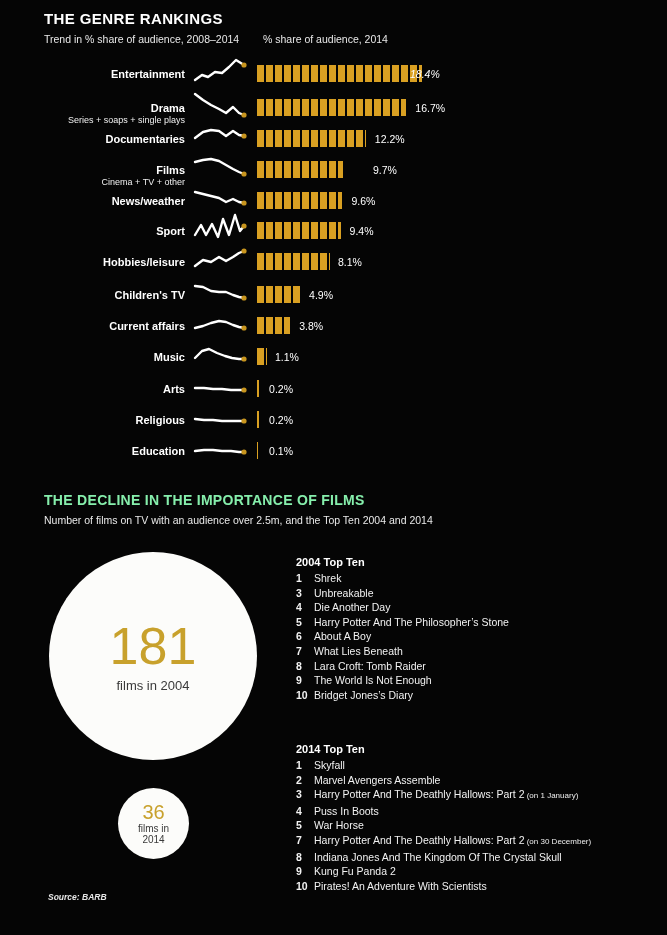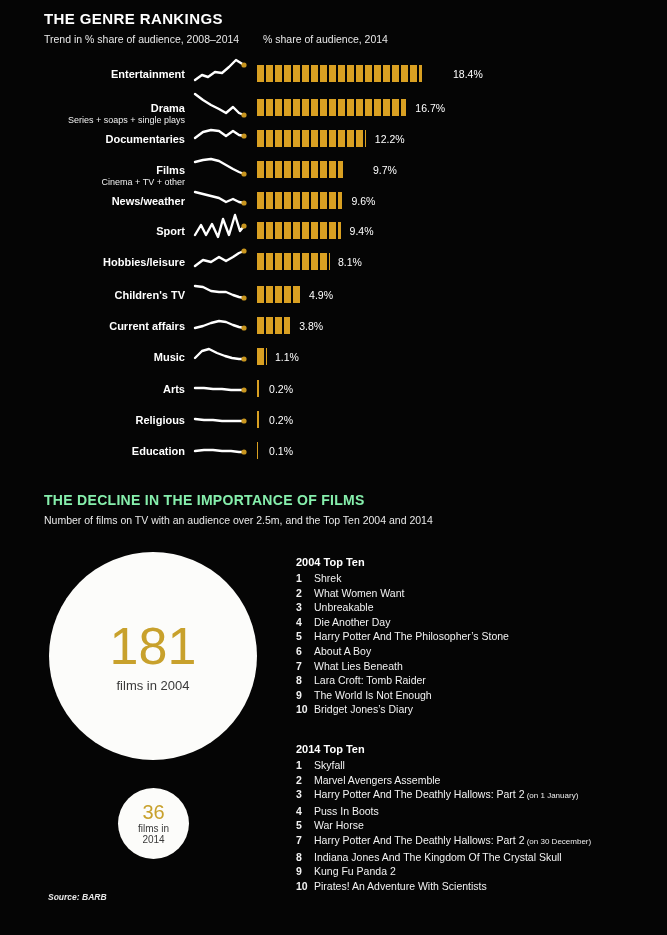--- a/index.html
+++ b/index.html
@@ -114,21 +114,21 @@
             <i style="width: 7.4px;"></i>
             <i style="width: 7.4px;"></i>
             <i style="width: 7.4px;"></i>
             <i style="width: 7.4px;"></i>
             <i style="width: 7.4px;"></i>
             <i style="width: 7.4px;"></i>
             <i style="width: 7.4px;"></i>
             <i style="width: 7.4px;"></i>
             <i style="width: 2.96px;"></i>
           </div>
-          <div class="val" style="top: 13px; left: 453px;">18.4%</div>
+          <div class="val" style="top: 13px; left: 410px; font-style: italic;">18.4%</div>
         </div>
         <div class="row">
           <div class="label" style="top: 47px;">Drama</div>
           <div class="sublabel" style="top: 60px;">Series + soaps + single plays</div>
           <div class="spark" style="top: 35px;"><svg width="60" height="34" viewBox="0 0 60 34">
               <polyline points="3,4 11,10 19,15 27,19 34,23 41,17 47,23 52,25" fill="none" stroke="#ffffff" stroke-width="2.4" stroke-linejoin="round" stroke-linecap="round"></polyline>
               <circle cx="52" cy="25" r="2.6" fill="#c8951e"></circle>
             </svg></div>
           <div class="bar" style="top: 44px;">
             <i style="width: 7.4px;"></i>
@@ -341,21 +341,20 @@
     </div>
 
     <div class="bubble small">
       <div class="bub-num">36</div>
       <div class="bub-cap" id="smallcap">films in<br>2014</div>
     </div>
 
     <div class="toplist" id="list2004" style="top:64px;">
         <div class="tl-head">2004 Top Ten</div>
         <div class="tl-item"><span class="n">1</span><span>Shrek</span></div>
-        <div class="tl-item"><span class="n">2</span><span>What Women Want</span></div>
         <div class="tl-item"><span class="n">3</span><span>Unbreakable</span></div>
         <div class="tl-item"><span class="n">4</span><span>Die Another Day</span></div>
         <div class="tl-item"><span class="n">5</span><span>Harry Potter And The Philosopher’s Stone</span></div>
         <div class="tl-item"><span class="n">6</span><span>About A Boy</span></div>
         <div class="tl-item"><span class="n">7</span><span>What Lies Beneath</span></div>
         <div class="tl-item"><span class="n">8</span><span>Lara Croft: Tomb Raider</span></div>
         <div class="tl-item"><span class="n">9</span><span>The World Is Not Enough</span></div>
         <div class="tl-item"><span class="n">10</span><span>Bridget Jones’s Diary</span></div>
       </div>
     <div class="toplist" id="list2014" style="top:251px;">

